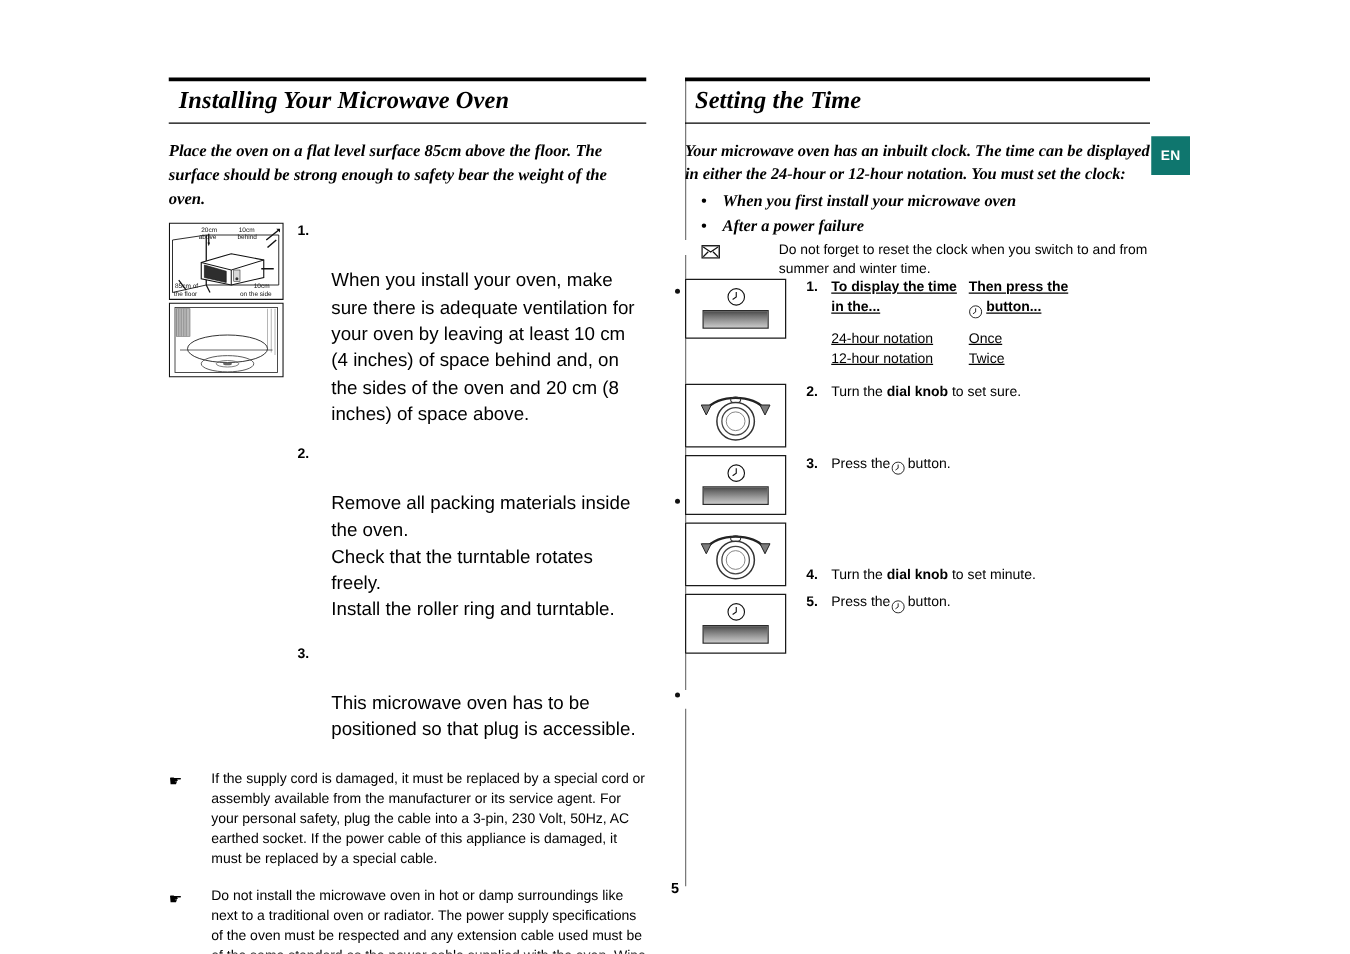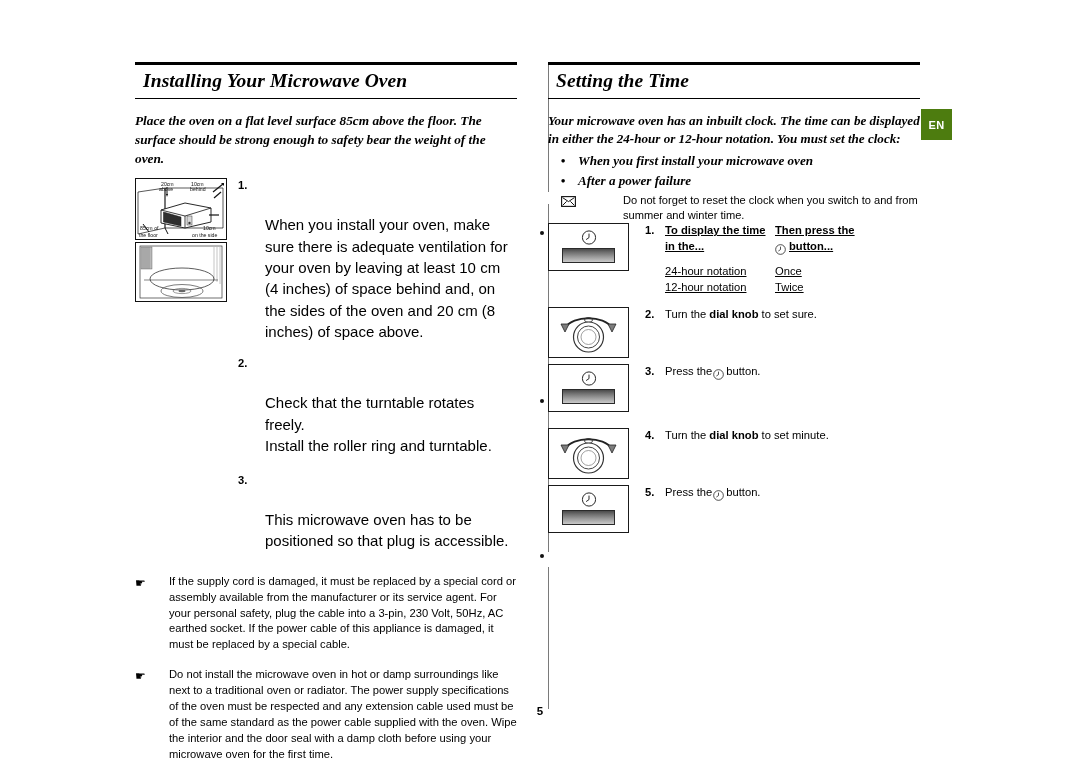--- a/index.html
+++ b/index.html
@@ -254,21 +254,21 @@
     border-radius: 50%;
   }
 
   
   .en-badge {
     position: absolute;
     left: 921px;
     top: 109px;
     width: 31px;
     height: 31px;
-    background: #4d7c0f;
+    background: #0f766e;
     color: #fff;
     font-size: 11px;
     font-weight: bold;
     display: flex;
     align-items: center;
     justify-content: center;
     letter-spacing: 0.3px;
   }
 
   
@@ -368,20 +368,21 @@
       </div>
 
       <div class="step" style="margin-left:96px;">
         <div class="step-num">1.</div>
         <div class="step-body">When you install your oven, make sure there is adequate ventilation for your oven by leaving at least 10 cm (4 inches) of space behind and, on the sides of the oven and 20 cm (8 inches) of space above.</div>
       </div>
 
       <div class="step" style="margin-left:96px; margin-top:14px;">
         <div class="step-num">2.</div>
         <div class="step-body">
+          <div>Remove all packing materials inside the oven.</div>
           <div>Check that the turntable rotates freely.</div>
           <div>Install the roller ring and turntable.</div>
         </div>
       </div>
 
       <div class="step" style="margin-left:96px; margin-top:17px;">
         <div class="step-num">3.</div>
         <div class="step-body">This microwave oven has to be positioned so that plug is accessible.</div>
       </div>
     </div>
@@ -525,21 +526,21 @@
         <span style="padding:1px 2px 0 1px;">
           <svg width="11" height="11" viewBox="0 0 15 15">
             <circle cx="7.5" cy="7.5" r="6.6" fill="#fff" stroke="#111" stroke-width="1"></circle>
             <path d="M7.5 3.6 L7.5 7.6 L4.6 9.6" fill="none" stroke="#111" stroke-width="1"></path>
           </svg>
         </span>
         <span> button.</span>
       </div>
     </div>
 
-    <div class="rstep" style="margin-top:16px;">
+    <div class="rstep" style="margin-top:6px;align-items:flex-end;">
       <div class="rstep-fig">
         <div class="figbox fig-dial">
           <svg width="79" height="49" viewBox="0 0 79 49">
             <path d="M16 20 C24 7, 55 7, 63 20" fill="none" stroke="#222" stroke-width="1.8"></path>
             <path d="M12 16 L20 16 L16 24 Z" fill="#7d7d7d" stroke="#222" stroke-width="0.8"></path>
             <path d="M59 16 L67 16 L63 24 Z" fill="#7d7d7d" stroke="#222" stroke-width="0.8"></path>
             <ellipse cx="39.5" cy="12" rx="4" ry="2.4" fill="none" stroke="#333" stroke-width="0.9"></ellipse>
             <circle cx="39.5" cy="29" r="15" fill="#fff" stroke="#333" stroke-width="1.2"></circle>
             <circle cx="39.5" cy="29" r="11" fill="#fff" stroke="#444" stroke-width="1"></circle>
             <circle cx="39.5" cy="29" r="7.5" fill="#fff" stroke="#888" stroke-width="0.8"></circle>

